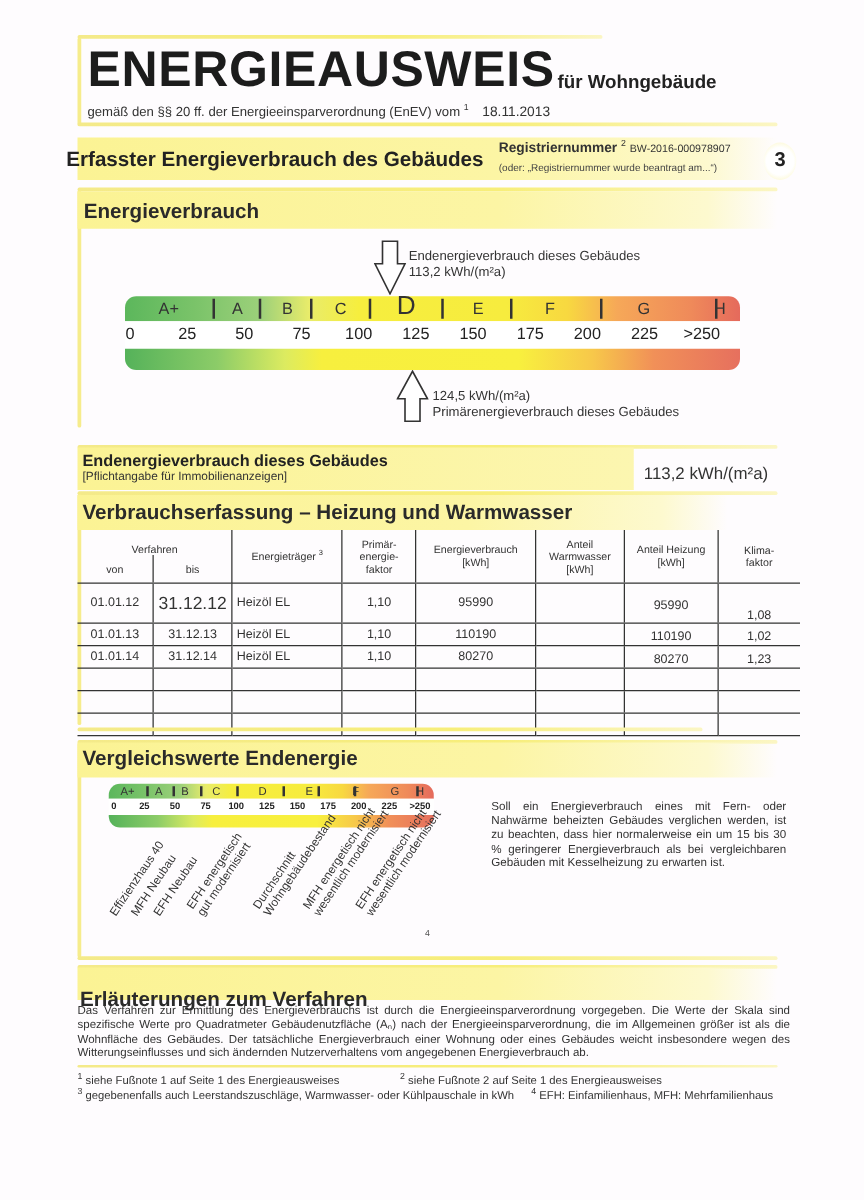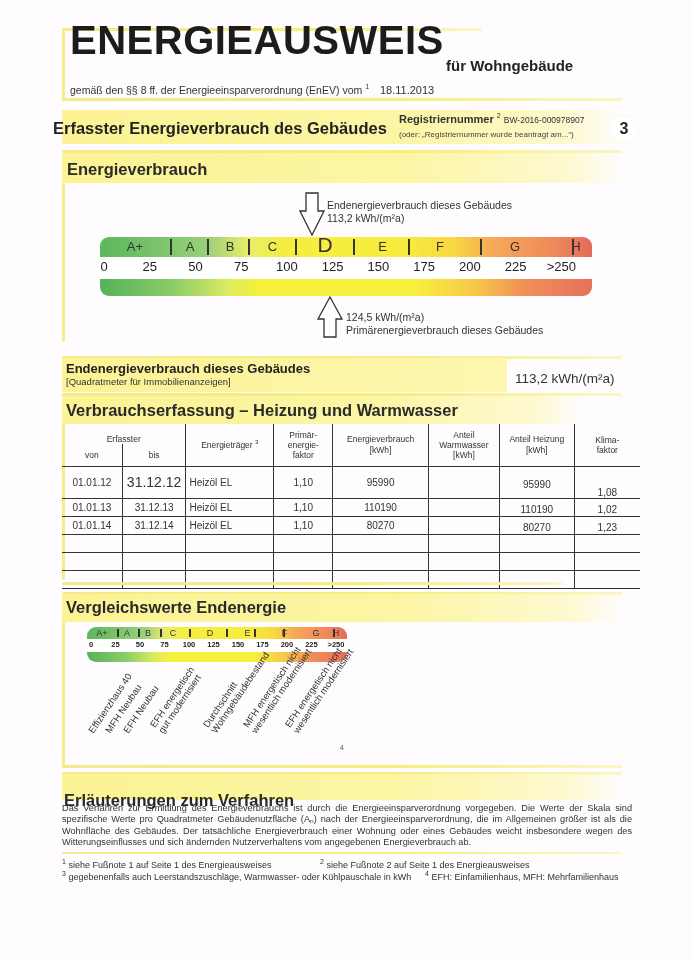--- a/index.html
+++ b/index.html
@@ -23,24 +23,24 @@
   .rot{position:absolute;transform-origin:left bottom;transform:rotate(-56deg);font-size:9.5px;line-height:10px;color:#333;white-space:nowrap;}
   .para{position:absolute;font-size:9.3px;line-height:11.2px;color:#333;text-align:justify;}
 </style>
 </head>
 <body>
 
 <div class="frame-line" style="left:62px;top:28px;width:420px;"></div>
 <div class="left-bar" style="left:62px;top:30px;height:70px;"></div>
 <div class="frame-line" style="left:62px;top:98px;width:560px;"></div>
 
-<div class="abs title-big" style="left:70px;top:18px;">ENERGIEAUSWEIS</div>
+<div class="abs title-big" style="left:70px;top:34px;">ENERGIEAUSWEIS</div>
 <div class="abs" style="left:446px;top:57px;font-size:15px;font-weight:bold;color:#222;">für Wohngebäude</div>
 <div class="abs" style="left:70px;top:83px;font-size:10.5px;color:#333;">
-  <span>gemäß den §§ 8 ff. der Energieeinsparverordnung (EnEV) vom</span>
+  <span>gemäß den §§ 20 ff. der Energieeinsparverordnung (EnEV) vom</span>
   <sup style="font-size:7px;">1</sup>
   <span style="margin-left:8px;font-size:11px;">18.11.2013</span>
 </div>
 
 <div class="hl" style="left:62px;top:110px;width:560px;height:34px;"></div>
 <div class="abs sub" style="left:53px;top:119px;font-size:16.5px;">Erfasster Energieverbrauch des Gebäudes</div>
 <div class="abs" style="left:399px;top:112px;font-size:11px;font-weight:bold;color:#333;">
   <span>Registriernummer</span>
   <sup style="font-size:7px;font-weight:normal;">2</sup>
   <span style="font-size:8.5px;font-weight:normal;">BW-2016-000978907</span>
@@ -99,42 +99,42 @@
   <polygon points="13,1 25,23 19,23 19,41 7,41 7,23 1,23" fill="#fff" stroke="#333" stroke-width="1.3"></polygon>
 </svg>
 <div class="abs" style="left:346px;top:311px;font-size:10.5px;color:#333;line-height:13px;">
   <div>124,5 kWh/(m²a)</div>
   <div>Primärenergieverbrauch dieses Gebäudes</div>
 </div>
 
 <div class="frame-line" style="left:62px;top:356px;width:560px;"></div>
 <div class="hl" style="left:62px;top:358px;width:445px;height:34px;background:linear-gradient(90deg,#fbf394,#fcf6b0);"></div>
 <div class="abs" style="left:66px;top:361px;font-size:13px;font-weight:bold;color:#222;">Endenergieverbrauch dieses Gebäudes</div>
-<div class="abs" style="left:66px;top:376px;font-size:9.5px;color:#333;">[Quadratmeter für Immobilienanzeigen]</div>
+<div class="abs" style="left:66px;top:376px;font-size:9.5px;color:#333;">[Pflichtangabe für Immobilienanzeigen]</div>
 <div class="abs" style="left:515px;top:371px;font-size:13.5px;color:#333;">113,2 kWh/(m²a)</div>
 
 <div class="frame-line" style="left:62px;top:393px;width:560px;"></div>
 <div class="left-bar" style="left:62px;top:395px;height:185px;"></div>
 <div class="hl" style="left:62px;top:396px;width:520px;height:28px;"></div>
 <div class="abs h2" style="left:66px;top:401px;">Verbrauchserfassung – Heizung und Warmwasser</div>
 
 <table class="vt" style="left:62px;top:424px;width:578px;">
   <colgroup>
     <col style="width:55px">
       <col style="width:58px">
       <col style="width:80px">
       <col style="width:54px">
       <col style="width:87px">
       <col style="width:65px">
       <col style="width:68px">
       <col style="width:60px">
   </colgroup>
   <tbody>
       <tr style="height:20px;">
-    <td colspan="2" style="border-bottom:none;vertical-align:bottom;font-size:8.5px;">Erfasster</td>
+    <td colspan="2" style="border-bottom:none;vertical-align:bottom;font-size:8.5px;">Verfahren</td>
     <td rowspan="2" style="font-size:8.5px;"><span>Energieträger</span> <sup style="font-size:6px;">3</sup></td>
     <td rowspan="2" style="font-size:8.5px;white-space:pre-line;line-height:10px;">Primär-
 energie-
 faktor</td>
     <td rowspan="2" style="font-size:8.5px;white-space:pre-line;line-height:11px;">Energieverbrauch
 [kWh]</td>
     <td rowspan="2" style="font-size:8.5px;white-space:pre-line;line-height:10px;">Anteil
 Warmwasser
 [kWh]</td>
     <td rowspan="2" style="font-size:8.5px;white-space:pre-line;line-height:11px;">Anteil Heizung
@@ -259,20 +259,21 @@
     <div class="rot" style="left: 218px; top: 715px; white-space: pre;">Durchschnitt
 Wohngebäudebestand</div>
     <div class="rot" style="left: 258px; top: 715px; white-space: pre;">MFH energetisch nicht
 wesentlich modernisiert</div>
     <div class="rot" style="left: 300px; top: 715px; white-space: pre;">EFH energetisch nicht
 wesentlich modernisiert</div>
   </div>
 <div class="abs" style="left:340px;top:744px;font-size:7px;color:#555;">4</div>
 
 <div class="para" style="left:393px;top:640px;width:236px;">
+  <div>Soll ein Energieverbrauch eines mit Fern- oder Nahwärme beheizten Gebäudes verglichen werden, ist zu beachten, dass hier normalerweise ein um 15 bis 30 % geringerer Energieverbrauch als bei vergleichbaren Gebäuden mit Kesselheizung zu erwarten ist.</div>
 </div>
 <div class="frame-line" style="left:62px;top:765px;width:560px;"></div>
 
 <div class="frame-line" style="left:62px;top:772px;width:560px;"></div>
 <div class="hl" style="left:62px;top:774px;width:560px;height:26px;"></div>
 <div class="abs h2" style="left:64px;top:779px;margin-top:12px;">Erläuterungen zum Verfahren</div>
 <div class="para" style="left:62px;top:803px;width:570px;font-size:9.2px;line-height:11.3px;">Das Verfahren zur Ermittlung des Energieverbrauchs ist durch die Energieeinsparverordnung vorgegeben. Die Werte der Skala sind spezifische Werte pro Quadratmeter Gebäudenutzfläche (Aₙ) nach der Energieeinsparverordnung, die im Allgemeinen größer ist als die Wohnfläche des Gebäudes. Der tatsächliche Energieverbrauch einer Wohnung oder eines Gebäudes weicht insbesondere wegen des Witterungseinflusses und sich ändernden Nutzerverhaltens vom angegebenen Energieverbrauch ab.</div>
 <div class="frame-line" style="left:62px;top:852px;width:560px;height:2px;"></div>
 
 <div class="abs" style="left:62px;top:858px;font-size:9px;color:#333;"><sup style="font-size:7px;">1</sup> <span>siehe Fußnote 1 auf Seite 1 des Energieausweises</span></div>

